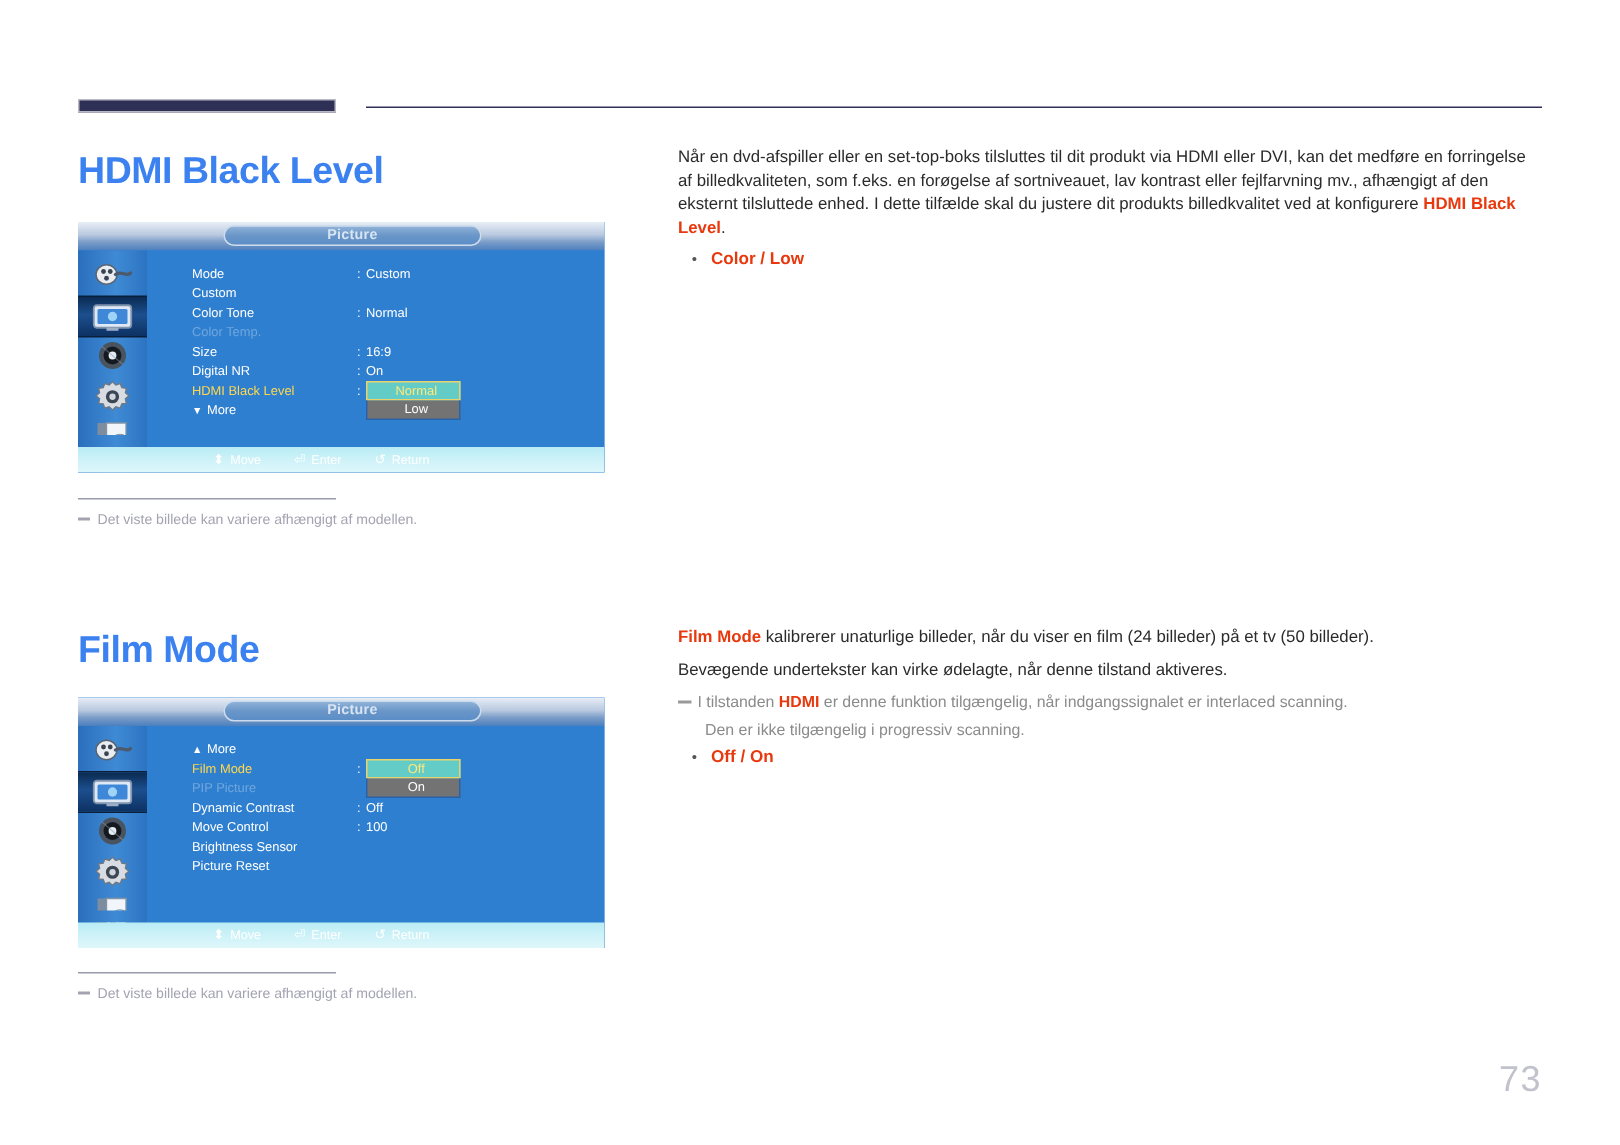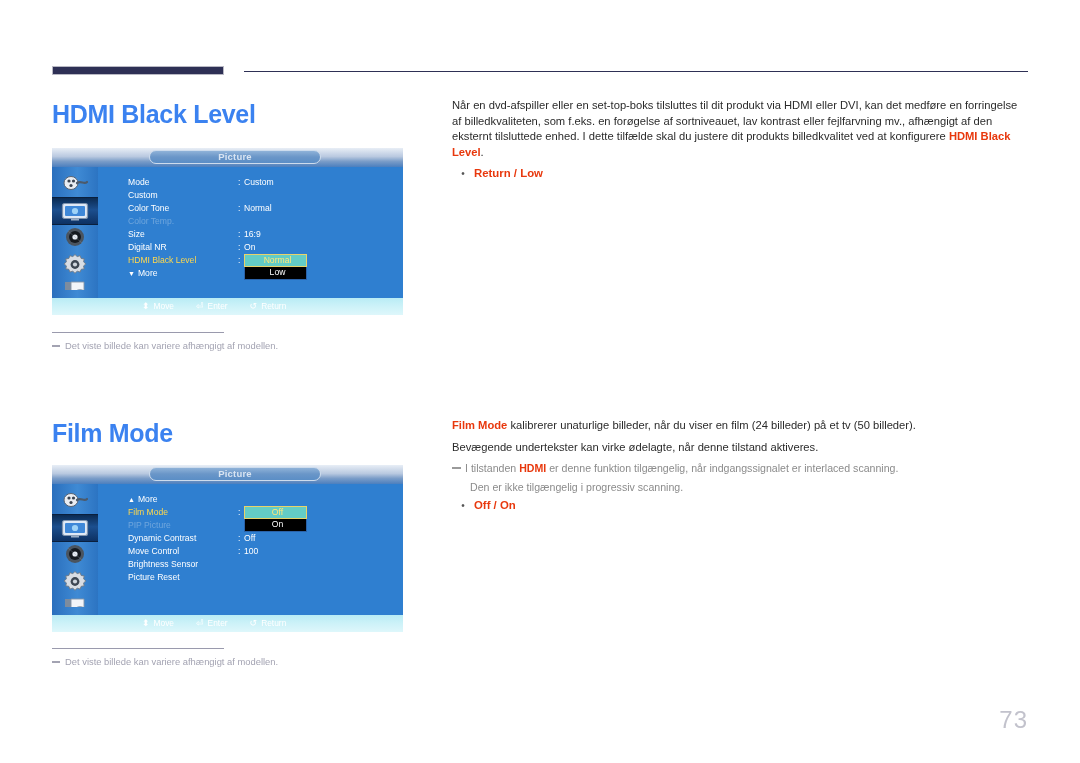--- a/index.html
+++ b/index.html
@@ -223,21 +223,21 @@
     color: #ffffff;
   }
   .osd-opt.selected {
     background: #63ccc6;
     border: 1px solid #e9d36a;
     color: #ffe87a;
     height: 13px;
     line-height: 11px;
   }
   .osd-opt.plain {
-    background: #000000;
+    background: #737373;
     border: 1px solid #2a62a8;
     border-top: none;
     color: #ffffff;
     height: 13px;
     line-height: 11px;
   }
 
   .osd-bottombar {
     position: absolute;
     left: 0;
@@ -318,21 +318,21 @@
 </div>
 
 <div class="h1" id="heading-hdmi">HDMI Black Level</div>
 
 <div class="h1" id="heading-film">Film Mode</div>
 
 <div class="textcol" id="text-hdmi">
     <p class="para"><span>Når en dvd-afspiller eller en set-top-boks tilsluttes til dit produkt via HDMI eller DVI, kan det medføre en forringelse af billedkvaliteten, som f.eks. en forøgelse af sortniveauet, lav kontrast eller fejlfarvning mv., afhængigt af den eksternt tilsluttede enhed. I dette tilfælde skal du justere dit produkts billedkvalitet ved at konfigurere </span><span class="hl">HDMI Black Level</span><span>.</span></p>
     <div class="bullet-row">
       <span class="bullet-dot">•</span>
-      <span class="bullet-text">Return / Low</span>
+      <span class="bullet-text">Color / Low</span>
     </div>
   </div>
 
 <div class="textcol" id="text-film">
     <p class="para"><span class="hl">Film Mode</span><span> kalibrerer unaturlige billeder, når du viser en film (24 billeder) på et tv (50 billeder).</span></p>
     <p class="para"><span>Bevægende undertekster kan virke ødelagte, når denne tilstand aktiveres.</span></p>
     <div class="note"><span>I tilstanden </span><span class="hl">HDMI</span><span> er denne funktion tilgængelig, når indgangssignalet er interlaced scanning.</span></div>
     <div class="note-cont">Den er ikke tilgængelig i progressiv scanning.</div>
     <div class="bullet-row">
       <span class="bullet-dot">•</span>

